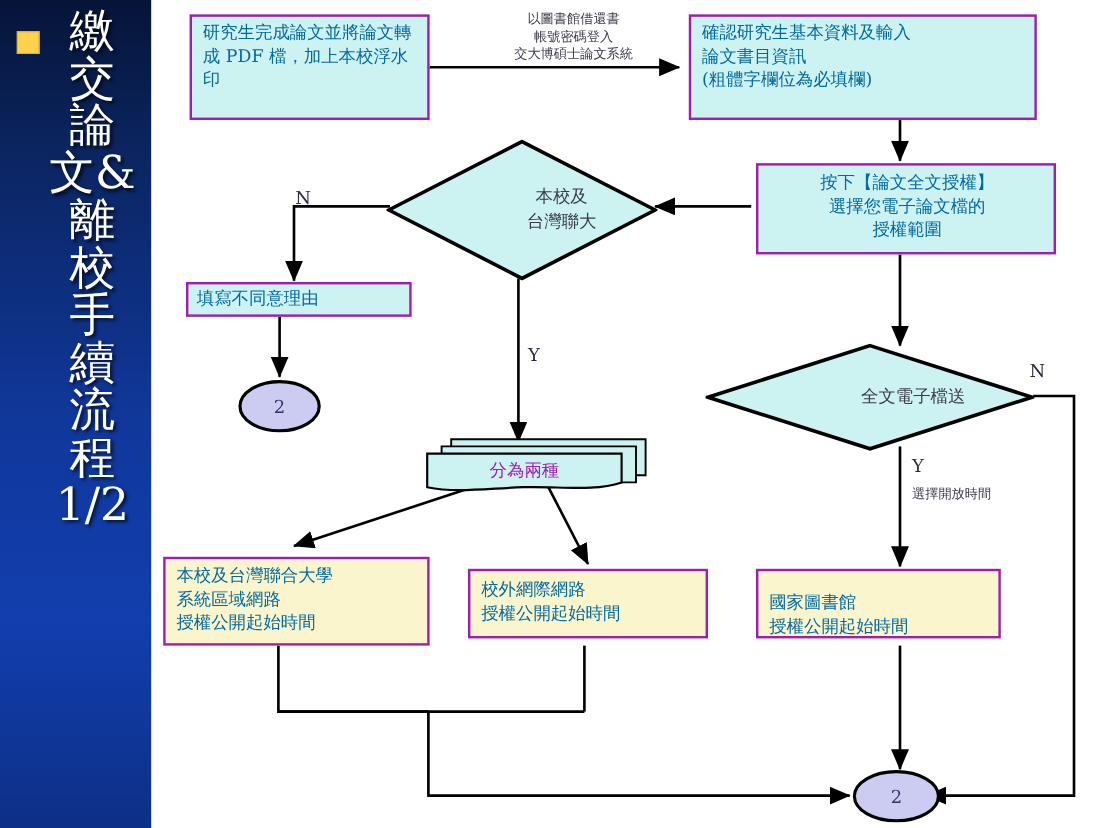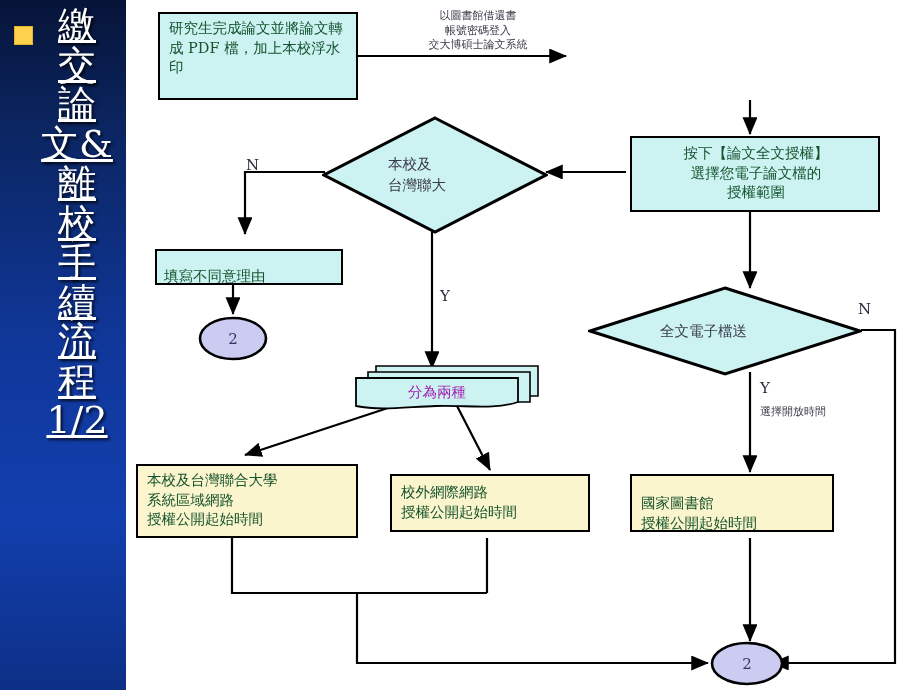--- a/index.html
+++ b/index.html
@@ -22,33 +22,32 @@
   }
   #sidebar-title{
     position:absolute;left:40px;top:6px;width:74px;
     color:#ffffff;
     font-family:"DejaVu Serif","Liberation Serif",serif;
     font-size:38px;line-height:1.04;
     text-align:center;
     text-shadow:2px 2px 3px rgba(0,0,0,.75);
     letter-spacing:0px;
     word-break:break-all;
-    text-decoration:underline;
   }
 
   
   #canvas{position:absolute;left:126px;top:0;width:794px;height:690px;}
   svg#wires{position:absolute;left:0;top:0;width:920px;height:690px;pointer-events:none;}
 
   .node{position:absolute;box-sizing:border-box;}
 
   .rect{
-    border:2px solid #000000;
+    border:2px solid #a21caf;
     background:#ccf2f2;
-    color:#14532d;
+    color:#0369a1;
     font-family:"DejaVu Serif","Liberation Serif",serif;
     font-size:14.5px;line-height:1.36;
     padding:5px 7px 4px 9px;
     box-sizing:border-box;
   }
   .rect.yellow{background:#fbf5cd;}
   .rect.center{text-align:center;}
 
   .plain-label{
     position:absolute;
@@ -60,21 +59,21 @@
   }
 
   .yn{
     position:absolute;
     color:#2b2b3a;
     font-family:"DejaVu Serif","Liberation Serif",serif;
     font-size:15px;
   }
 
   
-  .diamond{position:absolute;}
+  .diamond{position:absolute;text-align:center;}
   .diamond .dshape{position:absolute;left:0;top:0;width:100%;height:100%;}
   .diamond .dtext{
     position:absolute;left:0;top:0;width:100%;height:100%;
     display:flex;flex-direction:column;justify-content:center;
     color:#3a3a4a;
     font-family:"DejaVu Serif","Liberation Serif",serif;
     font-size:14.5px;line-height:1.42;
     box-sizing:border-box;
   }
 
@@ -156,41 +155,46 @@
   <div class="node rect" style="left:158px;top:12px;width:200px;height:88px;">
     <span>研究生完成論文並將論文轉成 PDF 檔，加上本校浮水印</span>
   </div>
 
   <div class="plain-label" style="left:372px;top:9px;width:212px;">
     <div>以圖書館借還書</div>
     <div>帳號密碼登入</div>
     <div>交大博碩士論文系統</div>
   </div>
 
+  <div class="node rect" style="left:574px;top:12px;width:290px;height:88px;">
+    <div>確認研究生基本資料及輸入</div>
+    <div>論文書目資訊</div>
+    <div>(粗體字欄位為必填欄)</div>
+  </div>
 
   <div class="node rect center" style="left:630px;top:136px;width:250px;height:76px;padding-top:6px;">
     <div>按下【論文全文授權】</div>
     <div>選擇您電子論文檔的</div>
     <div>授權範圍</div>
   </div>
 
   <div class="diamond" style="left:322px;top:116px;width:226px;height:118px;">
     <svg class="dshape" viewBox="0 0 226 118" preserveAspectRatio="none">
       <polygon points="113,2 224,59 113,116 2,59" fill="#ccf2f2" stroke="#000" stroke-width="3"></polygon>
     </svg>
     <div class="dtext" style="padding-left:66px;">
       <div>本校及</div>
       <div>台灣聯大</div>
     </div>
   </div>
 
   <div class="yn" style="left:246px;top:156px;">N</div>
   <div class="yn" style="left:440px;top:287px;">Y</div>
 
-  <div class="node rect" style="left:155px;top:249px;width:188px;height:29px;padding:16px 7px;">
+  <div class="node rect" style="left:155px;top:235px;width:188px;height:29px;padding:3px 7px;">
     <span>填寫不同意理由</span>
   </div>
 
   <div class="oval" style="left:198px;top:316px;width:70px;height:45px;">
     <svg class="oshape" viewBox="0 0 70 45" preserveAspectRatio="none">
       <ellipse cx="35" cy="22.5" rx="33" ry="20.5" fill="#ccccf2" stroke="#000" stroke-width="2.6"></ellipse>
     </svg>
     <div class="otext">2</div>
   </div>
 

